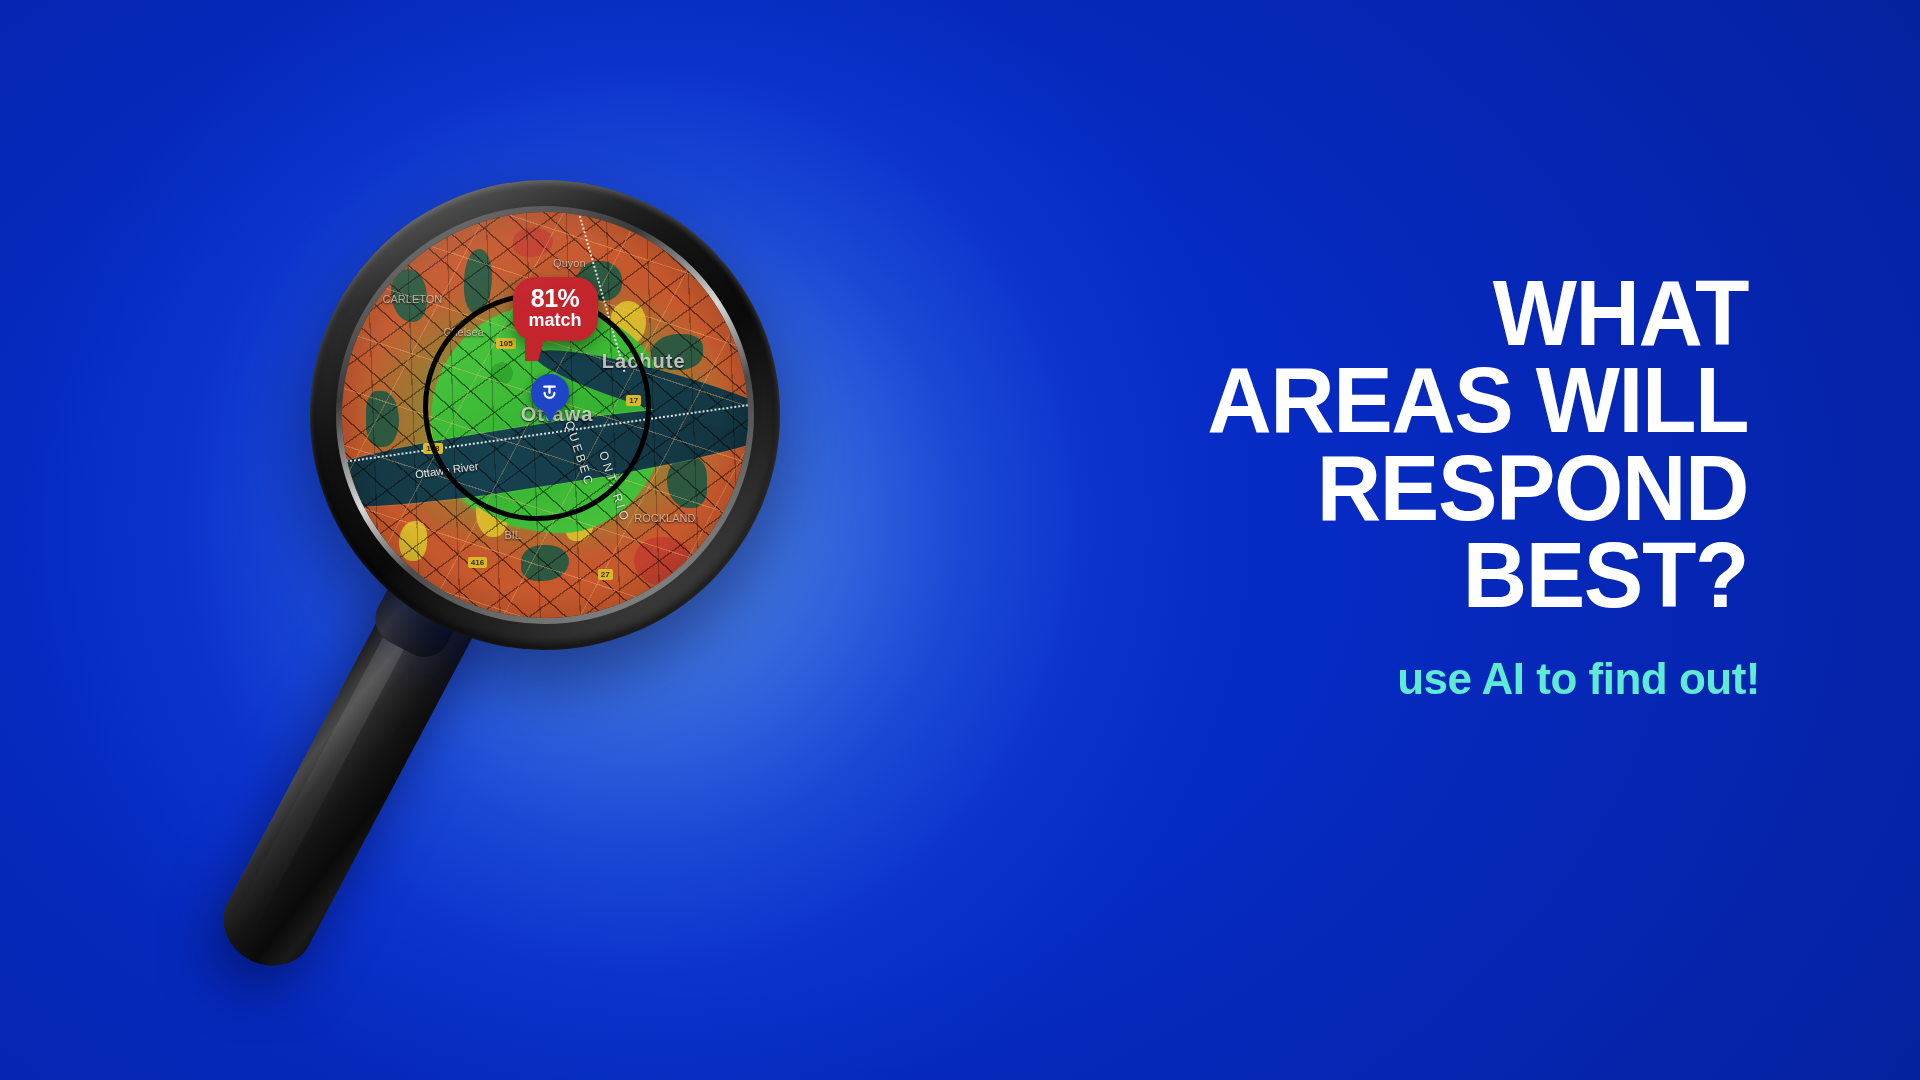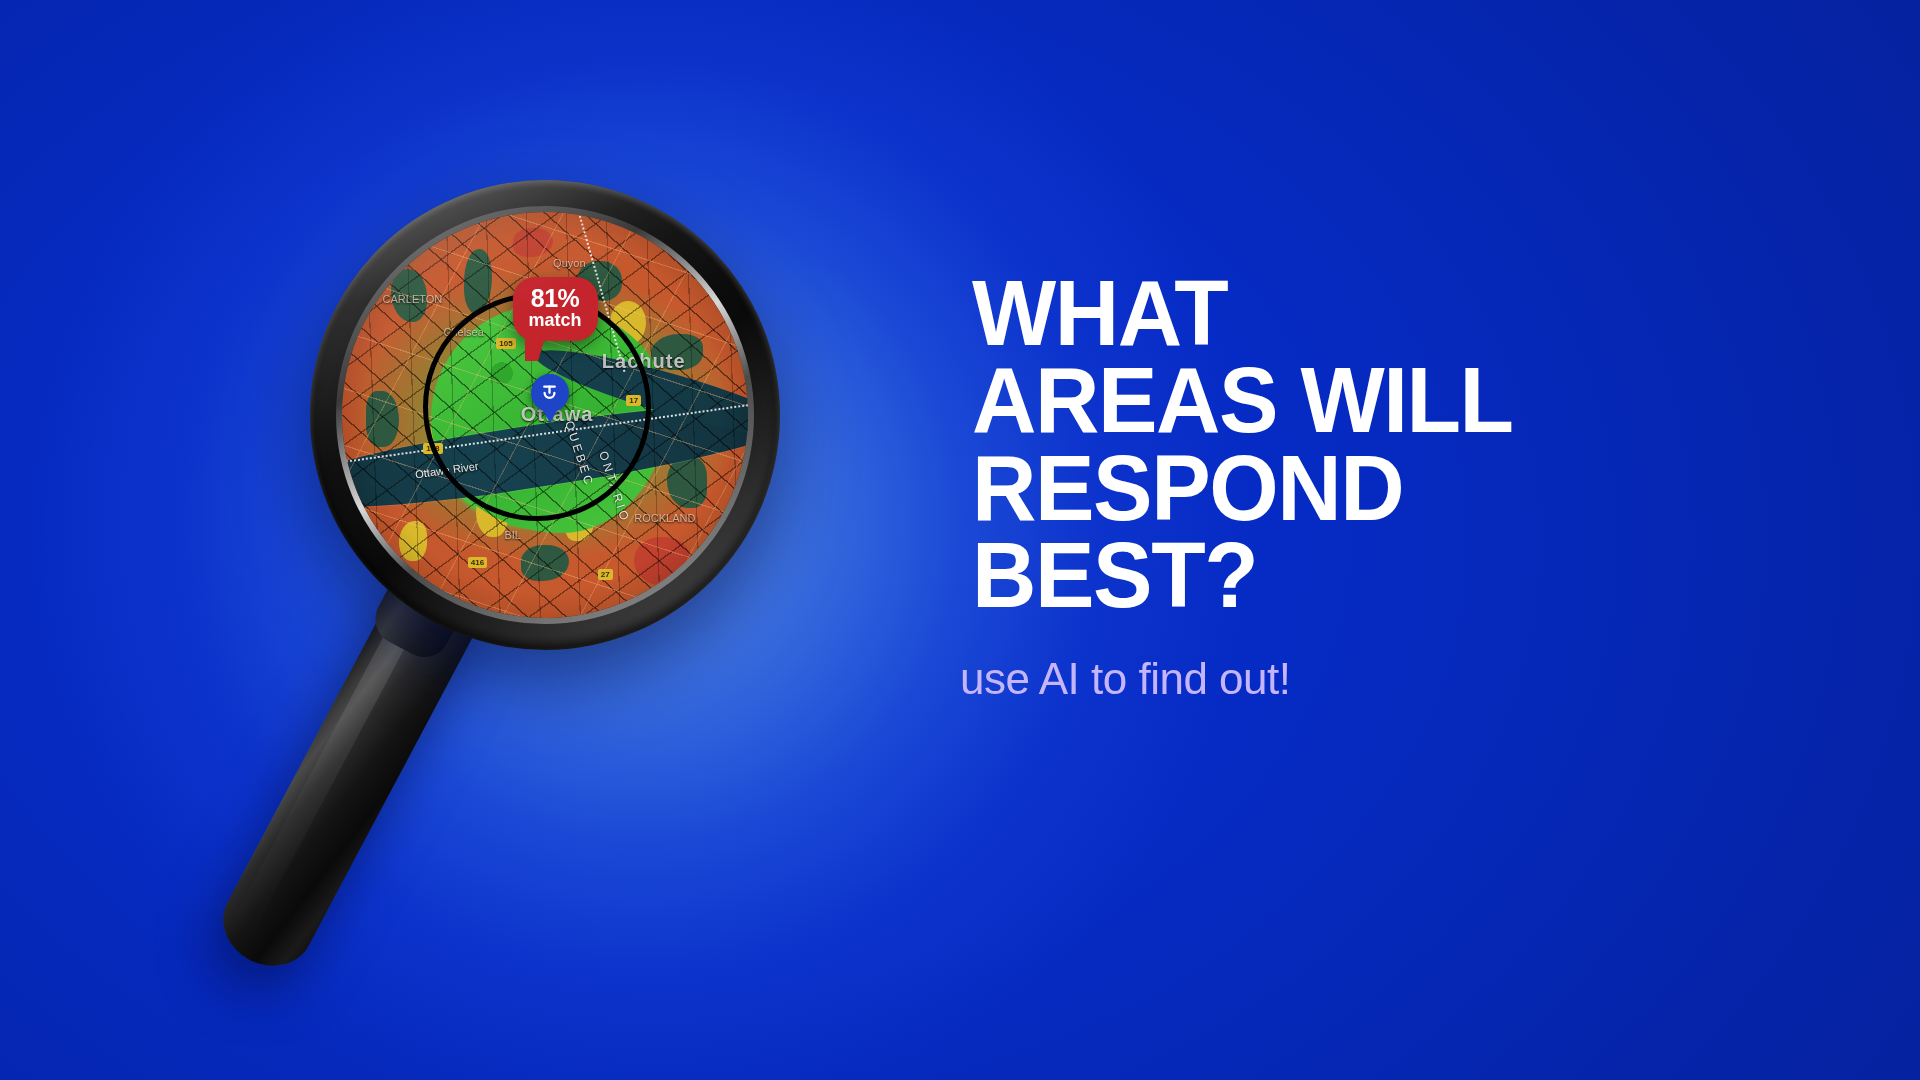--- a/index.html
+++ b/index.html
@@ -184,32 +184,32 @@
   }
   #pin::after{
     content:""; position:absolute; left:50%; bottom:-11px; margin-left:-8px;
     width:0;height:0; border-left:8px solid transparent; border-right:8px solid transparent;
     border-top:14px solid #1E45C8;
   }
 
   
   #copy{
     position:absolute; left:960px; top:270px; width:800px;
-    text-align:left; color:#fff;
+    text-align:right; color:#fff;
   }
   #headline{
     font-family:"Liberation Sans", sans-serif;
     font-weight:bold; font-size:92px; line-height:.95;
     letter-spacing:-1.5px; text-transform:uppercase;
     transform:scaleX(.97);
   }
   #headline span{ display:block; white-space:nowrap; }
   #sub{
-    margin-top:34px; font-size:44px; font-weight:normal;
-    letter-spacing:-.5px; color:#c4b5fd;
+    margin-top:34px; font-size:44px; font-weight:bold;
+    letter-spacing:-.5px; color:#5eead4;
   }
 </style>
 </head>
 <body>
 
 <div id="bg"></div>
 <div id="bg-vig"></div>
 
 <div id="magnifier">
 

